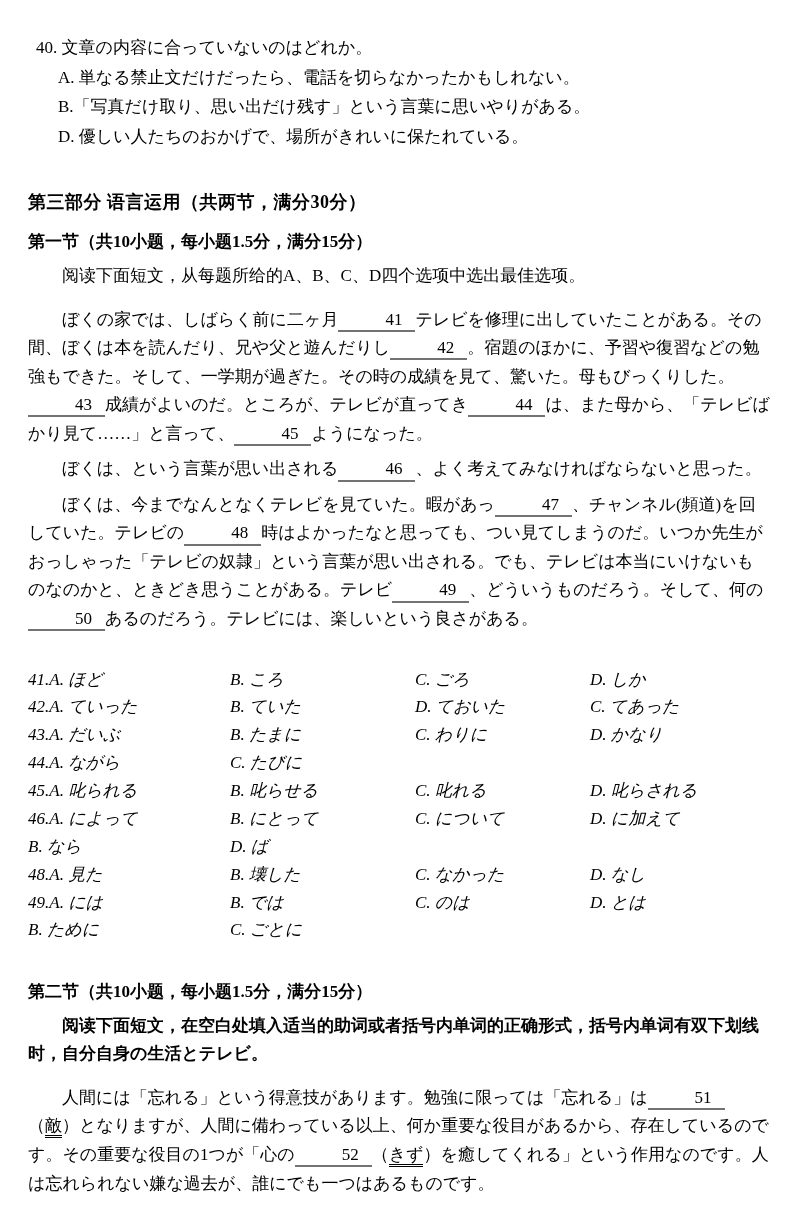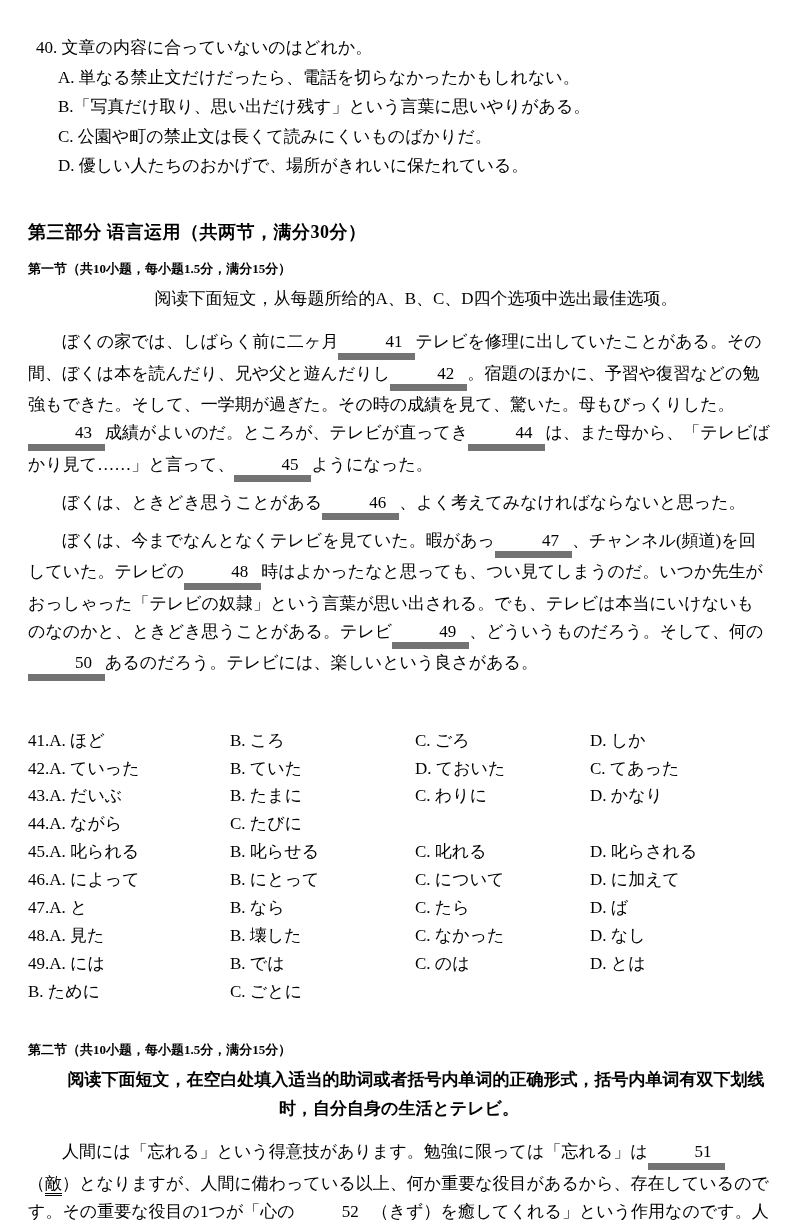--- a/index.html
+++ b/index.html
@@ -17,64 +17,63 @@
   .q-stem { margin: 0; }
   .q-option { padding-left: 22px; margin: 1px 0; }
   .part-heading {
     font-weight: bold;
     font-size: 18px;
     margin: 36px 0 11px 0;
     letter-spacing: 0.5px;
   }
   .section-heading {
     font-weight: bold;
-    font-size: 13px;
+    font-size: 17px;
     margin: 5px 0 0 0;
   }
-  .instruction { margin: 5px 0 0 0; text-indent: 2em; text-align: center; }
+  .instruction { margin: 5px 0 0 0; text-indent: 2em; }
   .instruction.bold { font-weight: bold; }
   .passage { margin-top: 15px; }
   .passage p { margin: 7px 0; text-indent: 2em; }
   .blank {
     display: inline-block;
     padding: 0 13px;
-    border-bottom: 7px solid #737373;
+    border-bottom: 2px solid #737373;
     line-height: 1.25;
     text-align: left;
   }
   .dbl { border-bottom: 3px double #000; }
-  .options-table { margin-top: 46px; }
+  .options-table { margin-top: 32px; font-style: italic; }
   .opt-row {
     display: grid;
     grid-template-columns: 202px 185px 175px 1fr;
     line-height: 1.64;
   }
   .opt-cell { display: block; }
   .section2 { margin-top: 34px; }
 </style>
 </head>
 <body>
 
 <div class="page">
 
   <section class="q-block">
     <div class="q-stem">40. 文章の内容に合っていないのはどれか。</div>
     <div class="q-option">A. 単なる禁止文だけだったら、電話を切らなかったかもしれない。</div>
     <div class="q-option">B.「写真だけ取り、思い出だけ残す」という言葉に思いやりがある。</div>
-    <div class="q-option">C. 公園や町の禁止文は長くて読みにくいものばかりだ。</div>
     <div class="q-option">D. 優しい人たちのおかげで、場所がきれいに保たれている。</div>
   </section>
 
   <div class="part-heading">第三部分 语言运用（共两节，满分30分）</div>
   <div class="section-heading">第一节（共10小题，每小题1.5分，满分15分）</div>
   <p class="instruction">阅读下面短文，从每题所给的A、B、C、D四个选项中选出最佳选项。</p>
 
   <div class="passage">
     <p><span>ぼくの家では、しばらく前に二ヶ月</span><span class="blank">41</span><span>テレビを修理に出していたことがある。その間、ぼくは本を読んだり、兄や父と遊んだりし</span><span class="blank">42</span><span>。宿題のほかに、予習や復習などの勉強もできた。そして、一学期が過ぎた。その時の成績を見て、驚いた。母もびっくりした。</span><span class="blank">43</span><span>成績がよいのだ。ところが、テレビが直ってき</span><span class="blank">44</span><span>は、また母から、「テレビばかり見て……」と言って、</span><span class="blank">45</span><span>ようになった。</span></p>
-    <p><span>ぼくは、ときどき思うことがある</span><span class="blank">46</span><span>、よく考えてみなければならないと思った。</span></p>
+    <p><span>ぼくは、という言葉が思い出される</span><span class="blank">46</span><span>、よく考えてみなければならないと思った。</span></p>
     <p><span>ぼくは、今までなんとなくテレビを見ていた。暇があっ</span><span class="blank">47</span><span>、チャンネル(頻道)を回していた。テレビの</span><span class="blank">48</span><span>時はよかったなと思っても、つい見てしまうのだ。いつか先生がおっしゃった「テレビの奴隷」という言葉が思い出される。でも、テレビは本当にいけないものなのかと、ときどき思うことがある。テレビ</span><span class="blank">49</span><span>、どういうものだろう。そして、何の</span><span class="blank">50</span><span>あるのだろう。テレビには、楽しいという良さがある。</span></p>
   </div>
 
   <div class="options-table">
     <div class="opt-row">
         <span class="opt-cell">41.A. ほど</span>
         <span class="opt-cell">B. ころ</span>
         <span class="opt-cell">C. ごろ</span>
         <span class="opt-cell">D. しか</span>
       </div>
@@ -100,23 +99,21 @@
         <span class="opt-cell">C. 叱れる</span>
         <span class="opt-cell">D. 叱らされる</span>
       </div>
     <div class="opt-row">
         <span class="opt-cell">46.A. によって</span>
         <span class="opt-cell">B. にとって</span>
         <span class="opt-cell">C. について</span>
         <span class="opt-cell">D. に加えて</span>
       </div>
     <div class="opt-row">
-        <span class="opt-cell">47.A. と</span>
         <span class="opt-cell">B. なら</span>
-        <span class="opt-cell">C. たら</span>
         <span class="opt-cell">D. ば</span>
       </div>
     <div class="opt-row">
         <span class="opt-cell">48.A. 見た</span>
         <span class="opt-cell">B. 壊した</span>
         <span class="opt-cell">C. なかった</span>
         <span class="opt-cell">D. なし</span>
       </div>
     <div class="opt-row">
         <span class="opt-cell">49.A. には</span>

